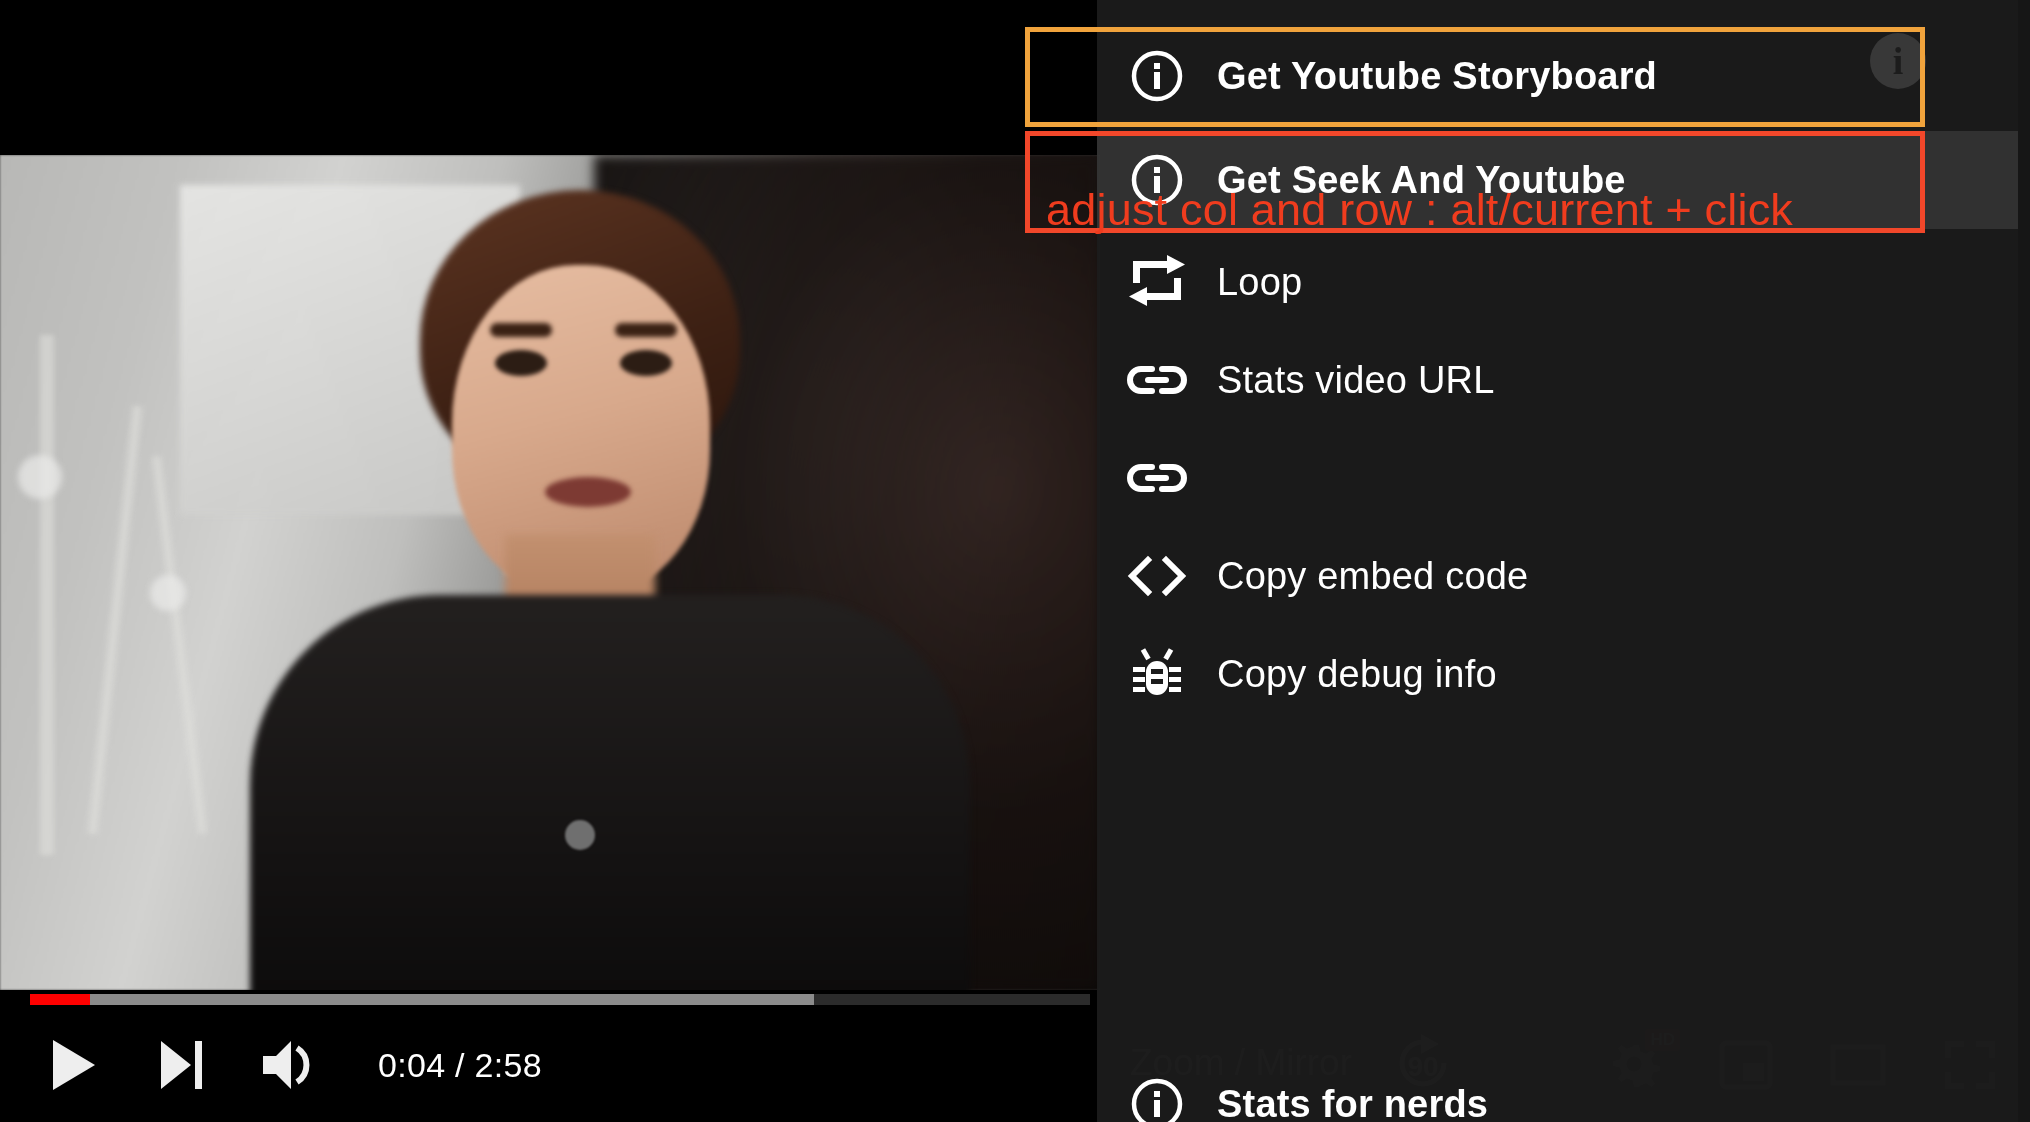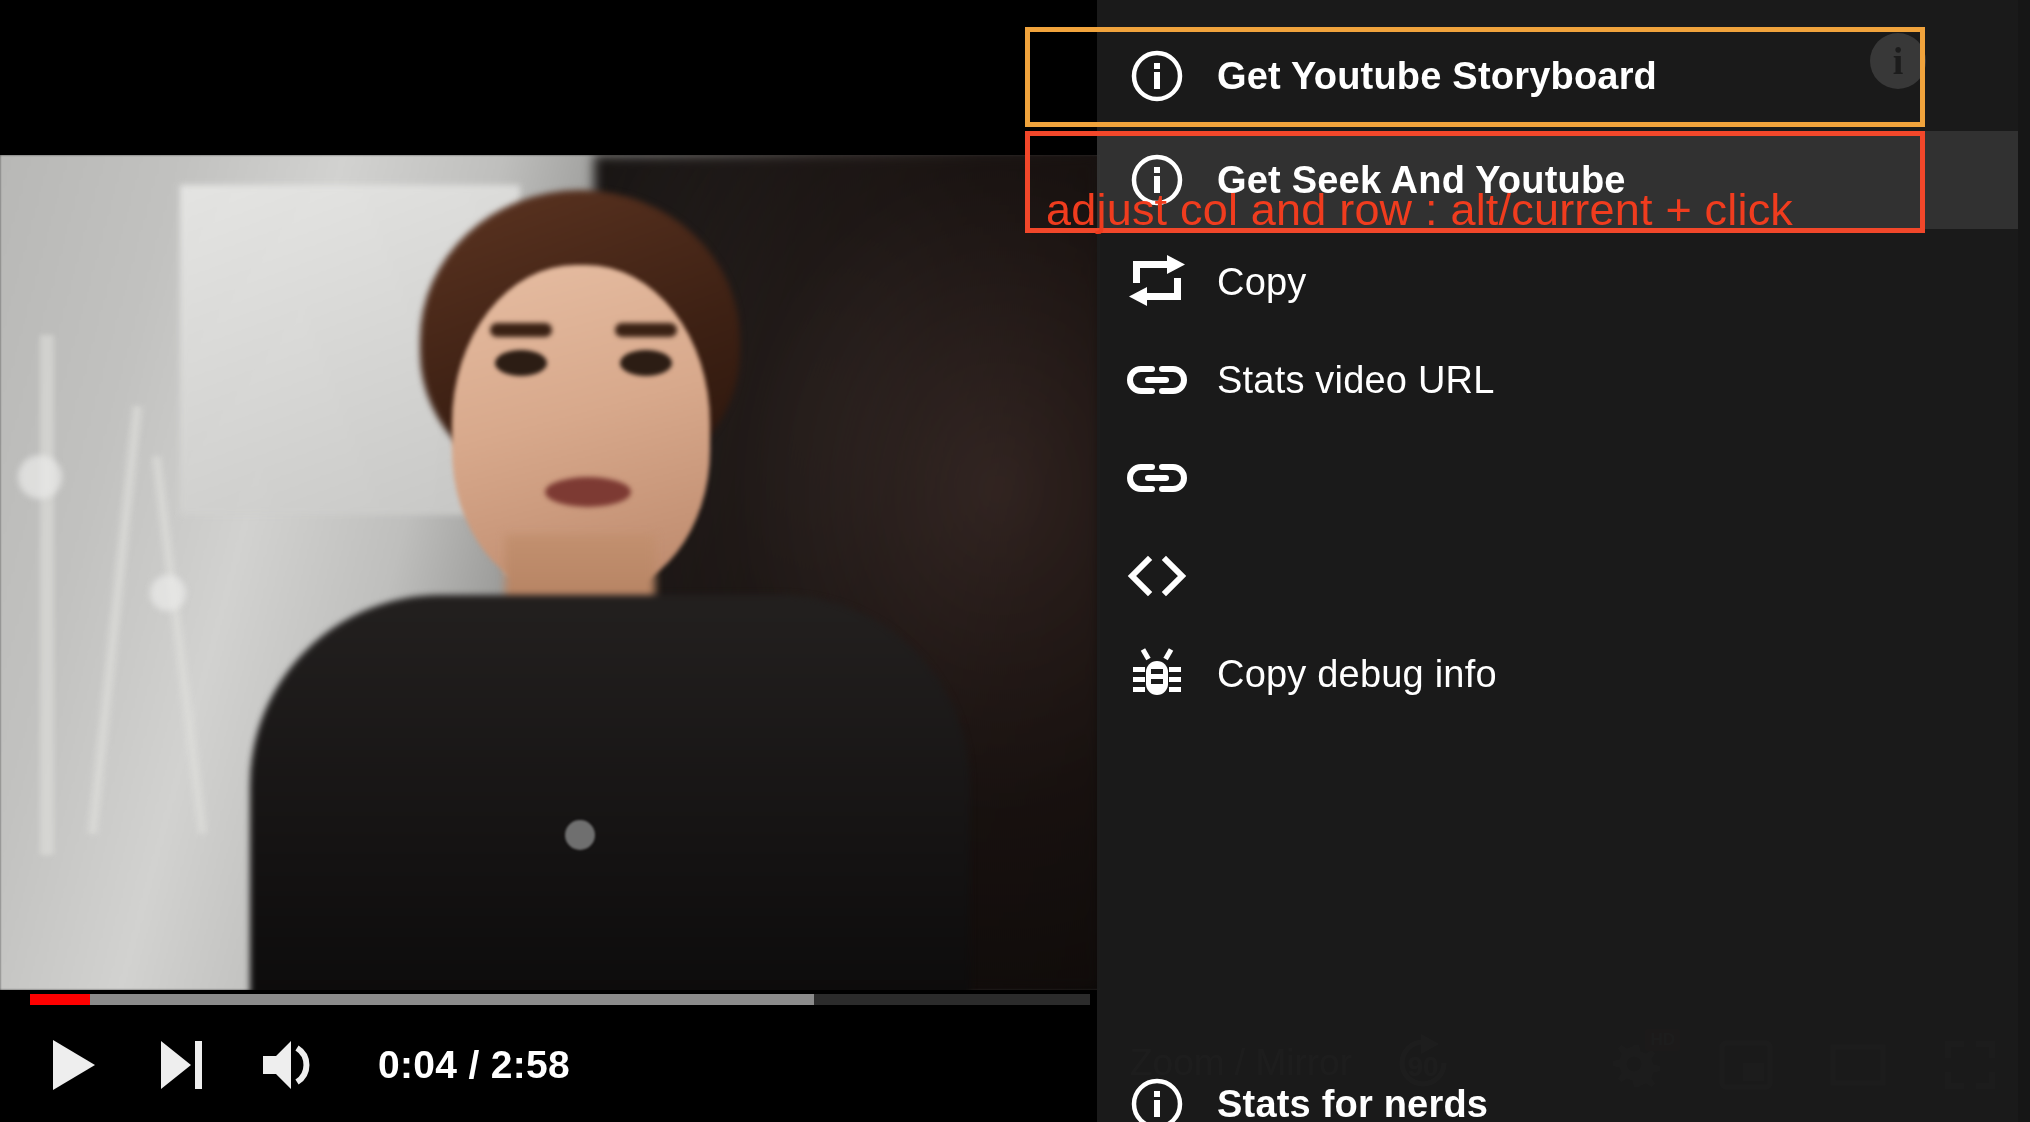--- a/index.html
+++ b/index.html
@@ -224,22 +224,22 @@
     display: flex;
     align-items: center;
     justify-content: center;
     width: 62px;
     height: 62px;
     cursor: pointer;
   }
   .ctrl-btn svg { display: block; }
   .time-display {
     color: #fff;
-    font-size: 39px;
-    font-weight: 700;
+    font-size: 34px;
+    font-weight: 400;
     letter-spacing: 0.3px;
     margin-left: 12px;
     white-space: nowrap;
   }
 
   
   .controls-right {
     position: absolute;
     right: 30px;
     top: 1008px;
@@ -554,21 +554,21 @@
           <g fill="#fff">
             <rect x="6" y="6" width="40" height="7"></rect>
             <rect x="6" y="6" width="7" height="22"></rect>
             <polygon points="40,0 58,9.5 40,19"></polygon>
             <rect x="14" y="38" width="40" height="7"></rect>
             <rect x="47" y="23" width="7" height="22"></rect>
             <polygon points="20,32 2,41.5 20,51"></polygon>
           </g>
         </svg>
       </span>
-      <span class="mi-label">Copy</span>
+      <span class="mi-label">Loop</span>
     </div>
 
     <div class="menu-item" style="top:331px">
       <span class="mi-icon">
         <svg width="60" height="34" viewBox="0 0 60 34" aria-hidden="true">
           <g fill="none" stroke="#fff" stroke-width="6" stroke-linecap="round">
             <path d="M25 6 H14 A11 11 0 0 0 14 28 H25"></path>
             <path d="M35 6 H46 A11 11 0 0 1 46 28 H35"></path>
             <path d="M21 17 H39"></path>
           </g>
@@ -591,20 +591,21 @@
 
     <div class="menu-item" style="top:527px">
       <span class="mi-icon">
         <svg width="62" height="42" viewBox="0 0 62 42" aria-hidden="true">
           <g fill="none" stroke="#fff" stroke-width="6" stroke-linecap="square">
             <polyline points="22,5 6,21 22,37"></polyline>
             <polyline points="40,5 56,21 40,37"></polyline>
           </g>
         </svg>
       </span>
+      <span class="mi-label">Copy embed code</span>
     </div>
 
     <div class="menu-item" style="top:625px">
       <span class="mi-icon">
         <svg width="56" height="58" viewBox="0 0 56 58" aria-hidden="true">
           <g fill="#fff">
             <rect x="17" y="16" width="22" height="34" rx="11"></rect>
             <rect x="4" y="22" width="12" height="5"></rect>
             <rect x="40" y="22" width="12" height="5"></rect>
             <rect x="4" y="32" width="12" height="5"></rect>

